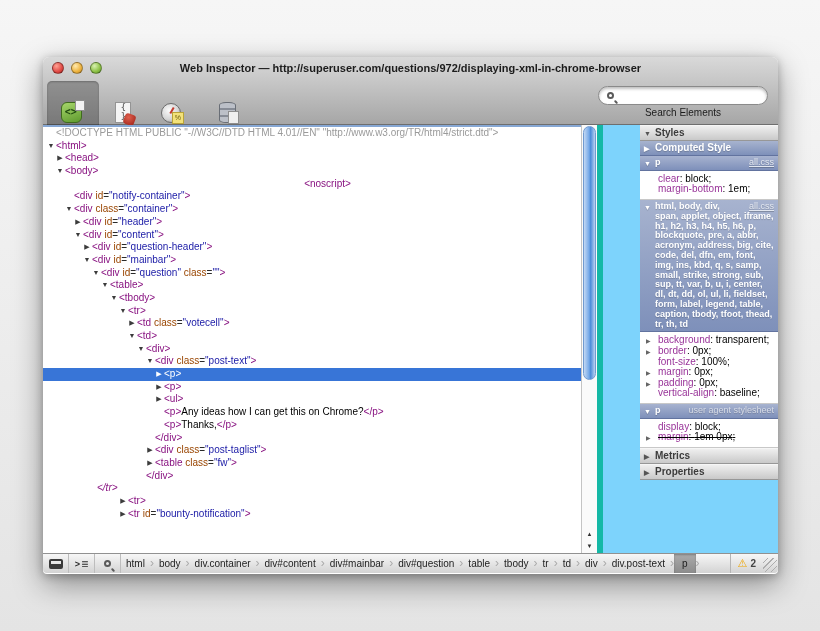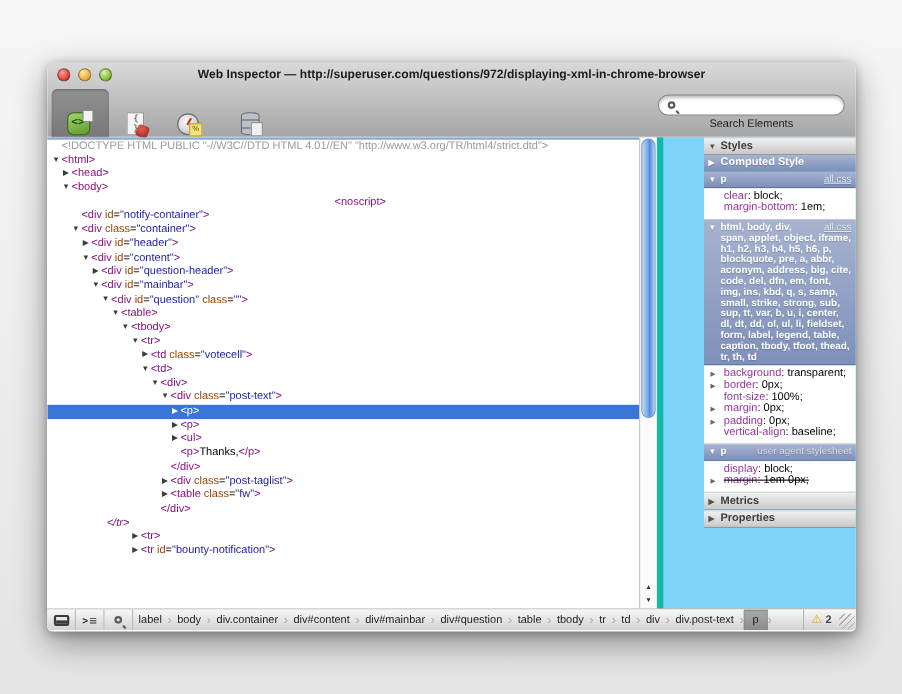--- a/index.html
+++ b/index.html
@@ -177,20 +177,21 @@
         <div class="trow" style="padding-left: 57px;"><span class="arr">▼</span><span class="sg-tag">&lt;table&gt;</span></div>
         <div class="trow" style="padding-left: 66px;"><span class="arr">▼</span><span class="sg-tag">&lt;tbody&gt;</span></div>
         <div class="trow" style="padding-left: 75px;"><span class="arr">▼</span><span class="sg-tag">&lt;tr&gt;</span></div>
         <div class="trow" style="padding-left: 84px;"><span class="arr">▶</span><span class="sg-tag">&lt;td </span><span class="sg-attr">class</span><span class="sg-plain">=</span><span class="sg-val">"votecell"</span><span class="sg-tag">&gt;</span></div>
         <div class="trow" style="padding-left: 84px;"><span class="arr">▼</span><span class="sg-tag">&lt;td&gt;</span></div>
         <div class="trow" style="padding-left: 93px;"><span class="arr">▼</span><span class="sg-tag">&lt;div&gt;</span></div>
         <div class="trow" style="padding-left: 102px;"><span class="arr">▼</span><span class="sg-tag">&lt;div </span><span class="sg-attr">class</span><span class="sg-plain">=</span><span class="sg-val">"post-text"</span><span class="sg-tag">&gt;</span></div>
         <div class="trow sel" style="padding-left: 111px;"><span class="arr">▶</span><span class="sg-tag">&lt;p&gt;</span></div>
         <div class="trow" style="padding-left: 111px;"><span class="arr">▶</span><span class="sg-tag">&lt;p&gt;</span></div>
         <div class="trow" style="padding-left: 111px;"><span class="arr">▶</span><span class="sg-tag">&lt;ul&gt;</span></div>
+        <div class="trow" style="padding-left: 111px;"><span class="arr"></span><span class="sg-tag">&lt;p&gt;</span><span class="sg-text">Any ideas how I can get this on Chrome?</span><span class="sg-tag">&lt;/p&gt;</span></div>
         <div class="trow" style="padding-left: 111px;"><span class="arr"></span><span class="sg-tag">&lt;p&gt;</span><span class="sg-text">Thanks,</span><span class="sg-tag">&lt;/p&gt;</span></div>
         <div class="trow" style="padding-left: 102px;"><span class="arr"></span><span class="sg-tag">&lt;/div&gt;</span></div>
         <div class="trow" style="padding-left: 102px;"><span class="arr">▶</span><span class="sg-tag">&lt;div </span><span class="sg-attr">class</span><span class="sg-plain">=</span><span class="sg-val">"post-taglist"</span><span class="sg-tag">&gt;</span></div>
         <div class="trow" style="padding-left: 102px;"><span class="arr">▶</span><span class="sg-tag">&lt;table </span><span class="sg-attr">class</span><span class="sg-plain">=</span><span class="sg-val">"fw"</span><span class="sg-tag">&gt;</span></div>
         <div class="trow" style="padding-left: 93px;"><span class="arr"></span><span class="sg-tag">&lt;/div&gt;</span></div>
         <div class="trow" style="padding-left: 44px; font-style: italic;"><span class="arr"></span><span class="sg-tag">&lt;/tr&gt;</span></div>
         <div class="trow" style="padding-left: 75px;"><span class="arr">▶</span><span class="sg-tag">&lt;tr&gt;</span></div>
         <div class="trow" style="padding-left: 75px;"><span class="arr">▶</span><span class="sg-tag">&lt;tr </span><span class="sg-attr">id</span><span class="sg-plain">=</span><span class="sg-val">"bounty-notification"</span><span class="sg-tag">&gt;</span></div>
       </div>
     <div class="vscroll">
@@ -229,21 +230,21 @@
     <div class="sbtn">
         <span class="dock-bottom-icon"></span>
       </div>
     <div class="sbtn">
         <span class="console-icon"></span>
       </div>
     <div class="sbtn">
         <span class="mag"></span>
       </div>
     <div class="crumbs">
-        <span class="crumb">label</span>
+        <span class="crumb">html</span>
         <span class="csep">›</span>
         <span class="crumb">body</span>
         <span class="csep">›</span>
         <span class="crumb">div.container</span>
         <span class="csep">›</span>
         <span class="crumb">div#content</span>
         <span class="csep">›</span>
         <span class="crumb">div#mainbar</span>
         <span class="csep">›</span>
         <span class="crumb">div#question</span>

